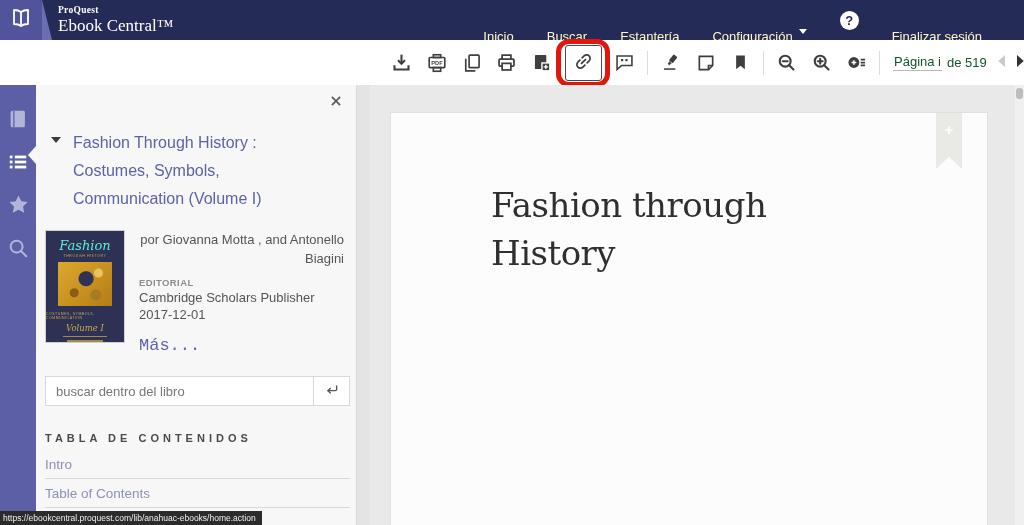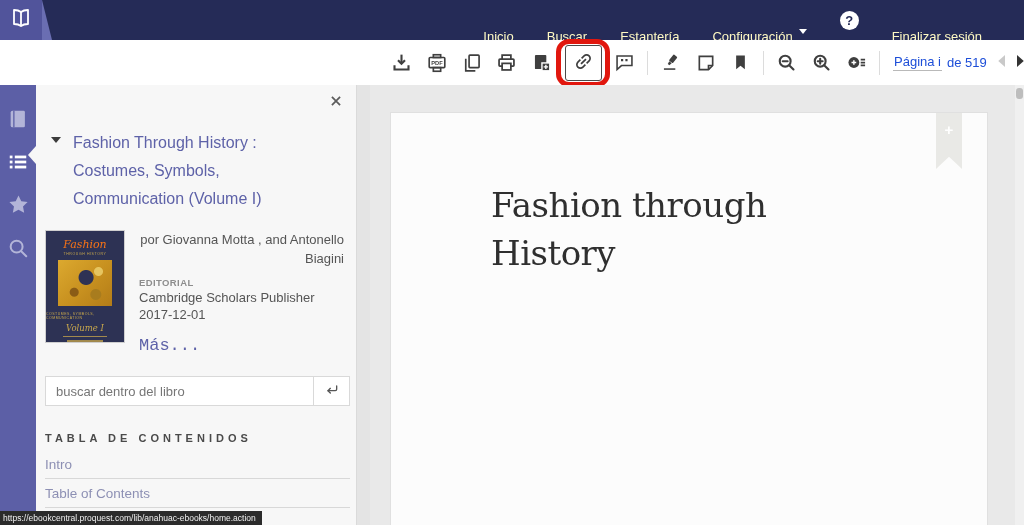--- a/index.html
+++ b/index.html
@@ -34,21 +34,21 @@
   .tool svg { display:block; }
   .vsep { width:1px; height:24px; background:#dcdcdc; margin:0 5px; flex:0 0 auto; }
   .link-wrap { position:relative; width:48px; height:45px; display:flex; align-items:center;
                justify-content:center; flex:0 0 auto; }
   .link-btn { width:37px; height:36px; background:#fff; border:1.6px solid #4a4a4a;
               border-radius:3px; display:flex; align-items:center; justify-content:center;
               cursor:pointer; color:#3f3f3f; }
   .red-ring { position:absolute; left:-3px; top:-1px; width:54px; height:48px;
               border:5px solid #e1170e; border-radius:13px; pointer-events:none; }
   .pager { display:flex; align-items:center; gap:5px; margin-left:8px; margin-right:6px;
-           font-size:13px; color:#1d4ed8; flex:0 0 auto; }
+           font-size:13px; color:#14532d; flex:0 0 auto; }
   .pager-input { border-bottom:1px solid #b9b9b9; padding:0 1px 1px 1px; cursor:text; }
   .pg-arrow { width:34px; height:38px; background:none; border:none; display:flex;
               align-items:center; justify-content:center; cursor:pointer; }
 
   
   .content { position:absolute; top:85px; left:0; width:1024px; height:440px; display:flex; }
 
   .rail { width:36px; background:#5c5fa6; display:flex; flex-direction:column;
           align-items:center; padding-top:22px; gap:17px; flex:0 0 auto; }
   .rail-btn { width:28px; height:26px; background:none; border:none; display:flex;
@@ -61,21 +61,21 @@
                  border-right:8px solid #f7f7f7; }
   .close-btn { position:absolute; top:9px; right:13px; background:none; border:none;
                cursor:pointer; color:#5c5c5c; }
   .title-row { display:flex; margin-top:44px; padding-left:6px; }
   .title-caret { width:0; height:0; border-left:5px solid transparent; border-right:5px solid transparent;
                  border-top:6px solid #3c3c3c; margin:8px 12px 0 0; cursor:pointer; flex:0 0 auto; }
   .book-title { color:#5e62a8; font-size:16px; line-height:28px; width:245px; cursor:pointer; }
   .info-row { display:flex; margin-top:17px; }
   .cover { width:80px; height:113px; background:#2d3254; border:1px solid #cfcfcf;
            display:flex; flex-direction:column; align-items:center; padding-top:7px; flex:0 0 auto; }
-  .cover-title { font-family:"DejaVu Serif", serif; font-style:italic; font-size:11px; color:#f97316; }
+  .cover-title { font-family:"DejaVu Serif", serif; font-style:italic; font-size:13px; color:#5eead4; }
   .cover-sub { font-size:3.5px; color:#c9a84c; letter-spacing:.6px; margin-top:1px; }
   .cover-art { width:54px; height:54px; margin-top:4px;
       background:
         radial-gradient(circle at 52% 38%, #2e3254 0 7px, transparent 8px),
         radial-gradient(circle at 30% 70%, #8a5c16 0 4px, transparent 5px),
         radial-gradient(circle at 75% 25%, #e6c560 0 4px, transparent 5px),
         radial-gradient(circle at 70% 75%, #a87c1e 0 5px, transparent 6px),
         linear-gradient(135deg, #dca92f, #c7901f 55%, #b37c18); }
   .cover-caption { font-size:3.5px; color:#c9a84c; letter-spacing:.5px; margin-top:6px; }
   .cover-volume { font-family:"DejaVu Serif", serif; font-style:italic; font-size:8.5px;
@@ -127,20 +127,24 @@
 
   <header class="navbar">
     <div class="logo-box">
       <span>
         <svg width="24" height="24" viewBox="0 0 24 24" fill="none" stroke="#ffffff" stroke-width="1.8" stroke-linejoin="round">
           <path d="M12 6c-2-1.6-4.5-2-7-2v14c2.5 0 5 .4 7 2 2-1.6 4.5-2 7-2V4c-2.5 0-5 .4-7 2z"></path>
           <path d="M12 6v14"></path>
         </svg>
       </span>
     </div>
+    <div class="brand">
+      <div class="brand-top">ProQuest</div>
+      <div class="brand-bottom">Ebook Central™</div>
+    </div>
     <nav class="nav-items">
       <button class="nav-item">
         <span>Inicio</span>
       </button>
       <button class="nav-item">
         <span>Buscar</span>
       </button>
       <button class="nav-item">
         <span>Estantería</span>
       </button>

